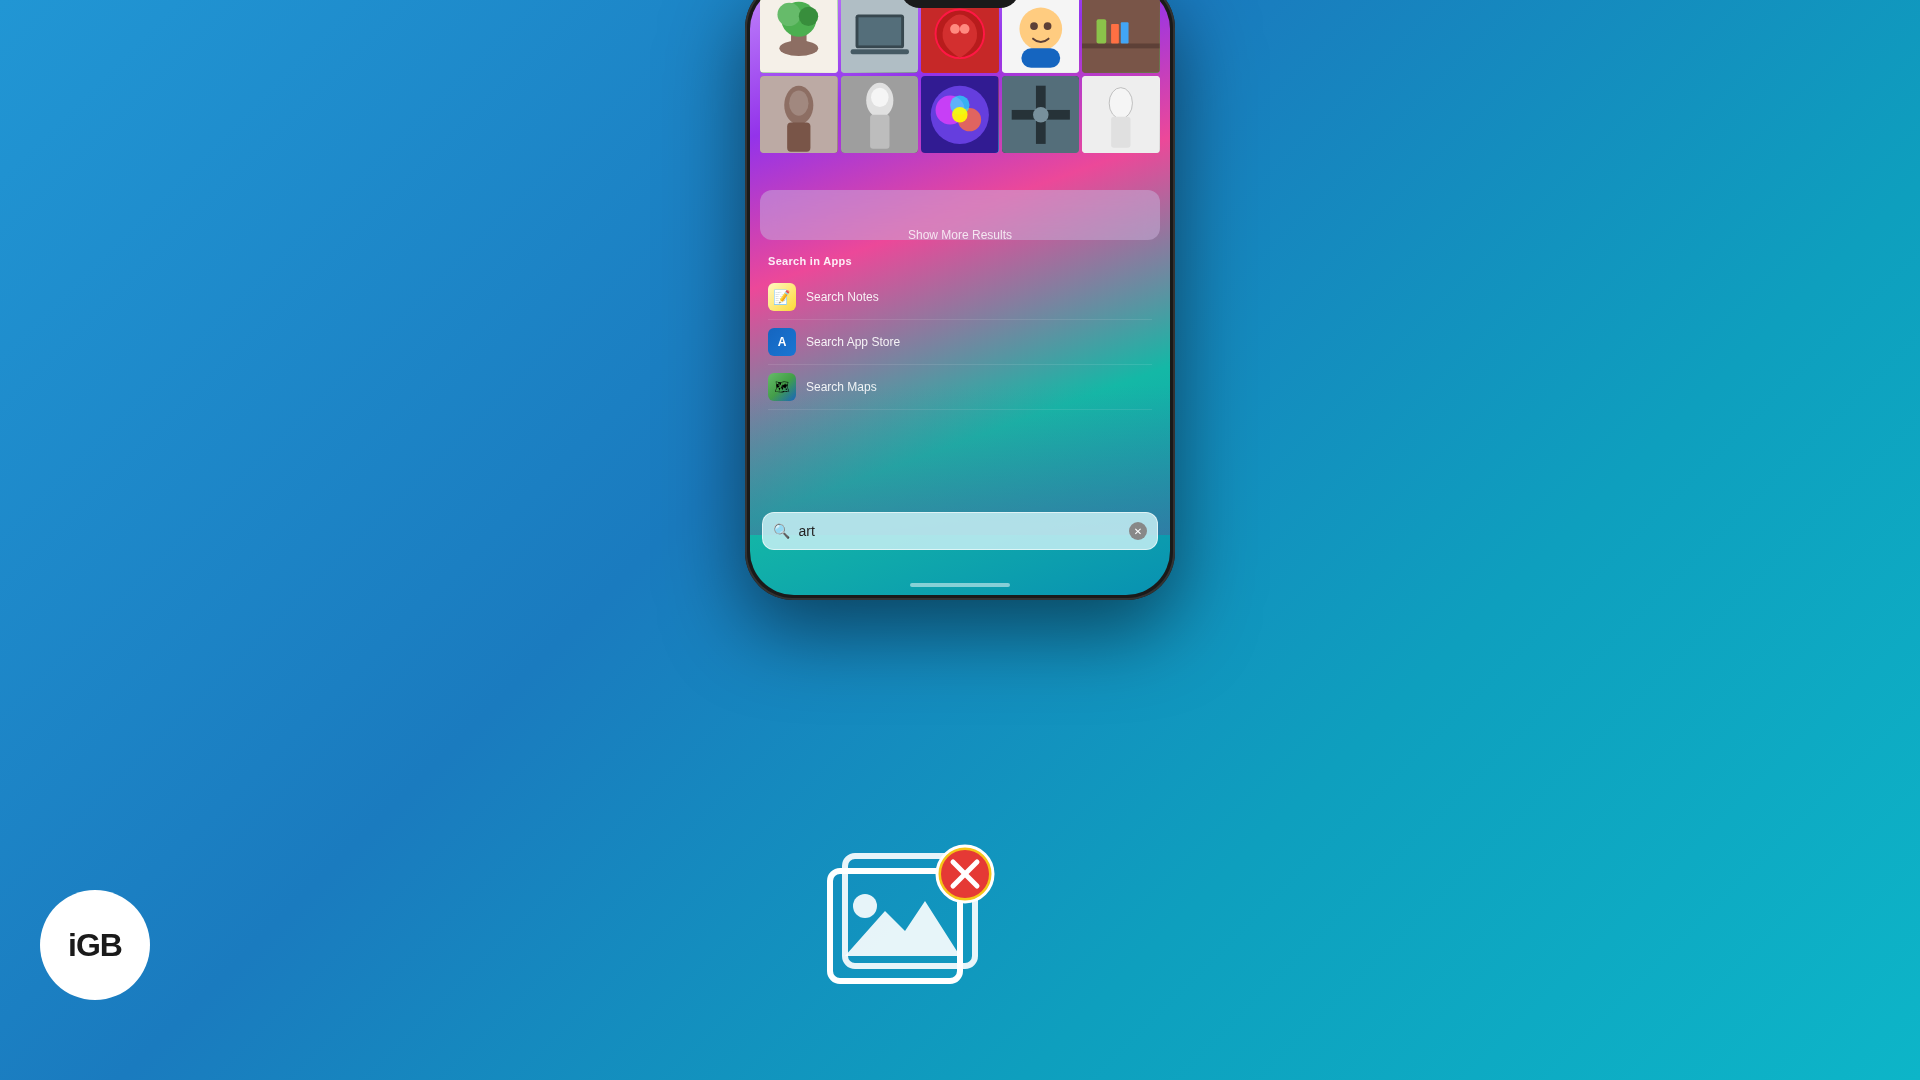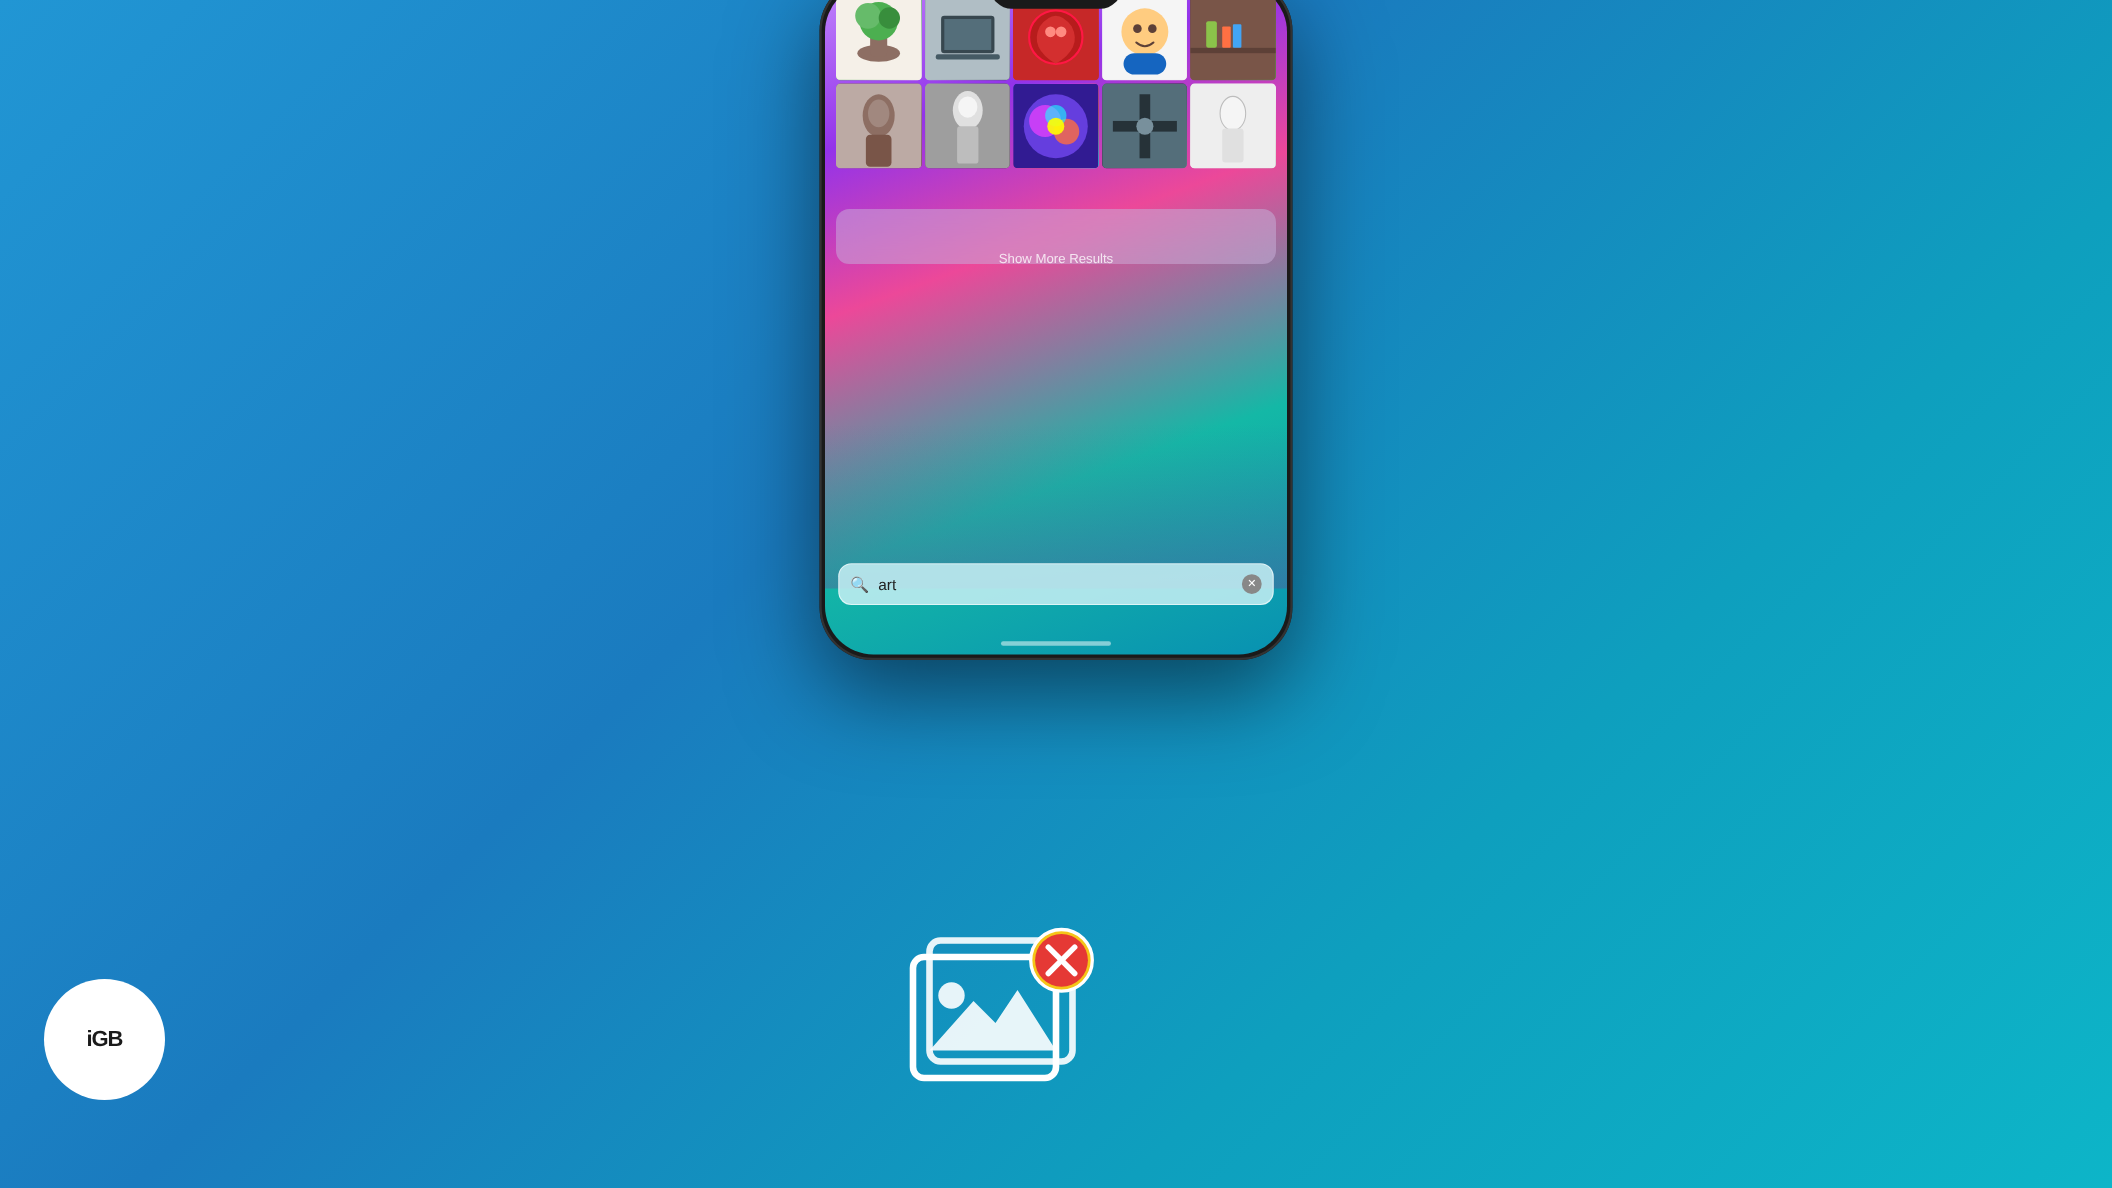--- a/index.html
+++ b/index.html
@@ -22,21 +22,21 @@
       height: 110px;
       background: white;
       border-radius: 50%;
       display: flex;
       align-items: center;
       justify-content: center;
       z-index: 10;
     }
 
     .igb-logo-text {
-      font-size: 20px;
+      font-size: 32px;
       font-weight: 800;
       color: #1a1a1a;
       letter-spacing: -1px;
     }
 
     
     .phone-wrapper {
       position: absolute;
       left: 50%;
       top: -20px;
@@ -346,20 +346,44 @@
             <ellipse cx="40" cy="28" rx="12" ry="16" fill="#f5f5f5" stroke="#bdbdbd" stroke-width="1"></ellipse>
             <rect x="30" y="42" width="20" height="32" rx="3" fill="#e0e0e0"></rect>
           </svg>
         </div>
       </div>
 
       <div class="blur-section">
         <span class="blur-section-text">Show More Results</span>
       </div>
 
+      <div class="search-in-apps">
+        <div class="search-in-apps-label">Search in Apps</div>
+
+        <div class="app-search-item">
+          <div class="app-search-icon notes-icon">
+            <span style="font-size:14px;">📝</span>
+          </div>
+          <span class="app-search-text">Search Notes</span>
+        </div>
+
+        <div class="app-search-item">
+          <div class="app-search-icon appstore-icon">
+            <span style="font-size:12px; color:white; font-weight:700;">A</span>
+          </div>
+          <span class="app-search-text">Search App Store</span>
+        </div>
+
+        <div class="app-search-item">
+          <div class="app-search-icon maps-icon">
+            <span style="font-size:12px;">🗺</span>
+          </div>
+          <span class="app-search-text">Search Maps</span>
+        </div>
+      </div>
 
       <div class="fade-overlay"></div>
 
       <div class="search-bar-container">
         <div class="search-bar">
           <span class="search-icon-inner">🔍</span>
           <span class="search-text">art</span>
           <div class="search-clear">
             <span>✕</span>
           </div>

